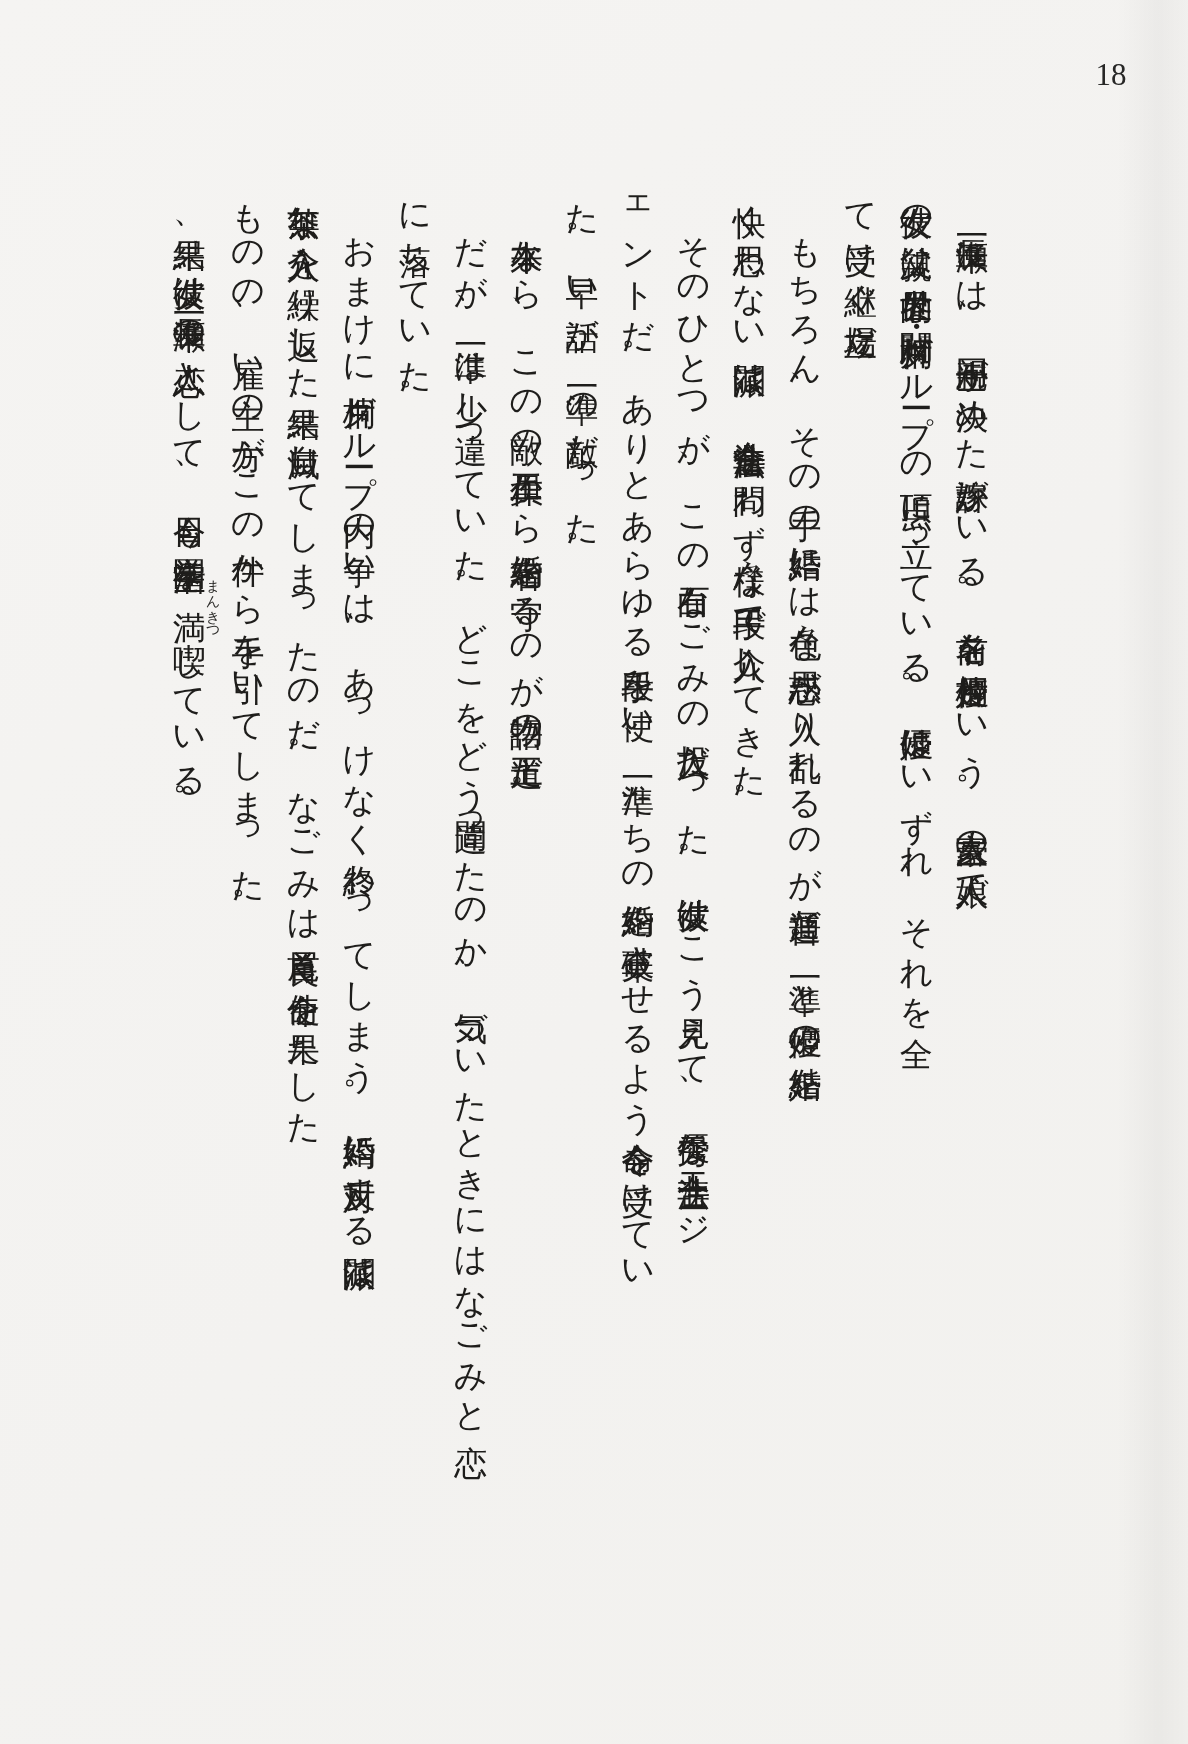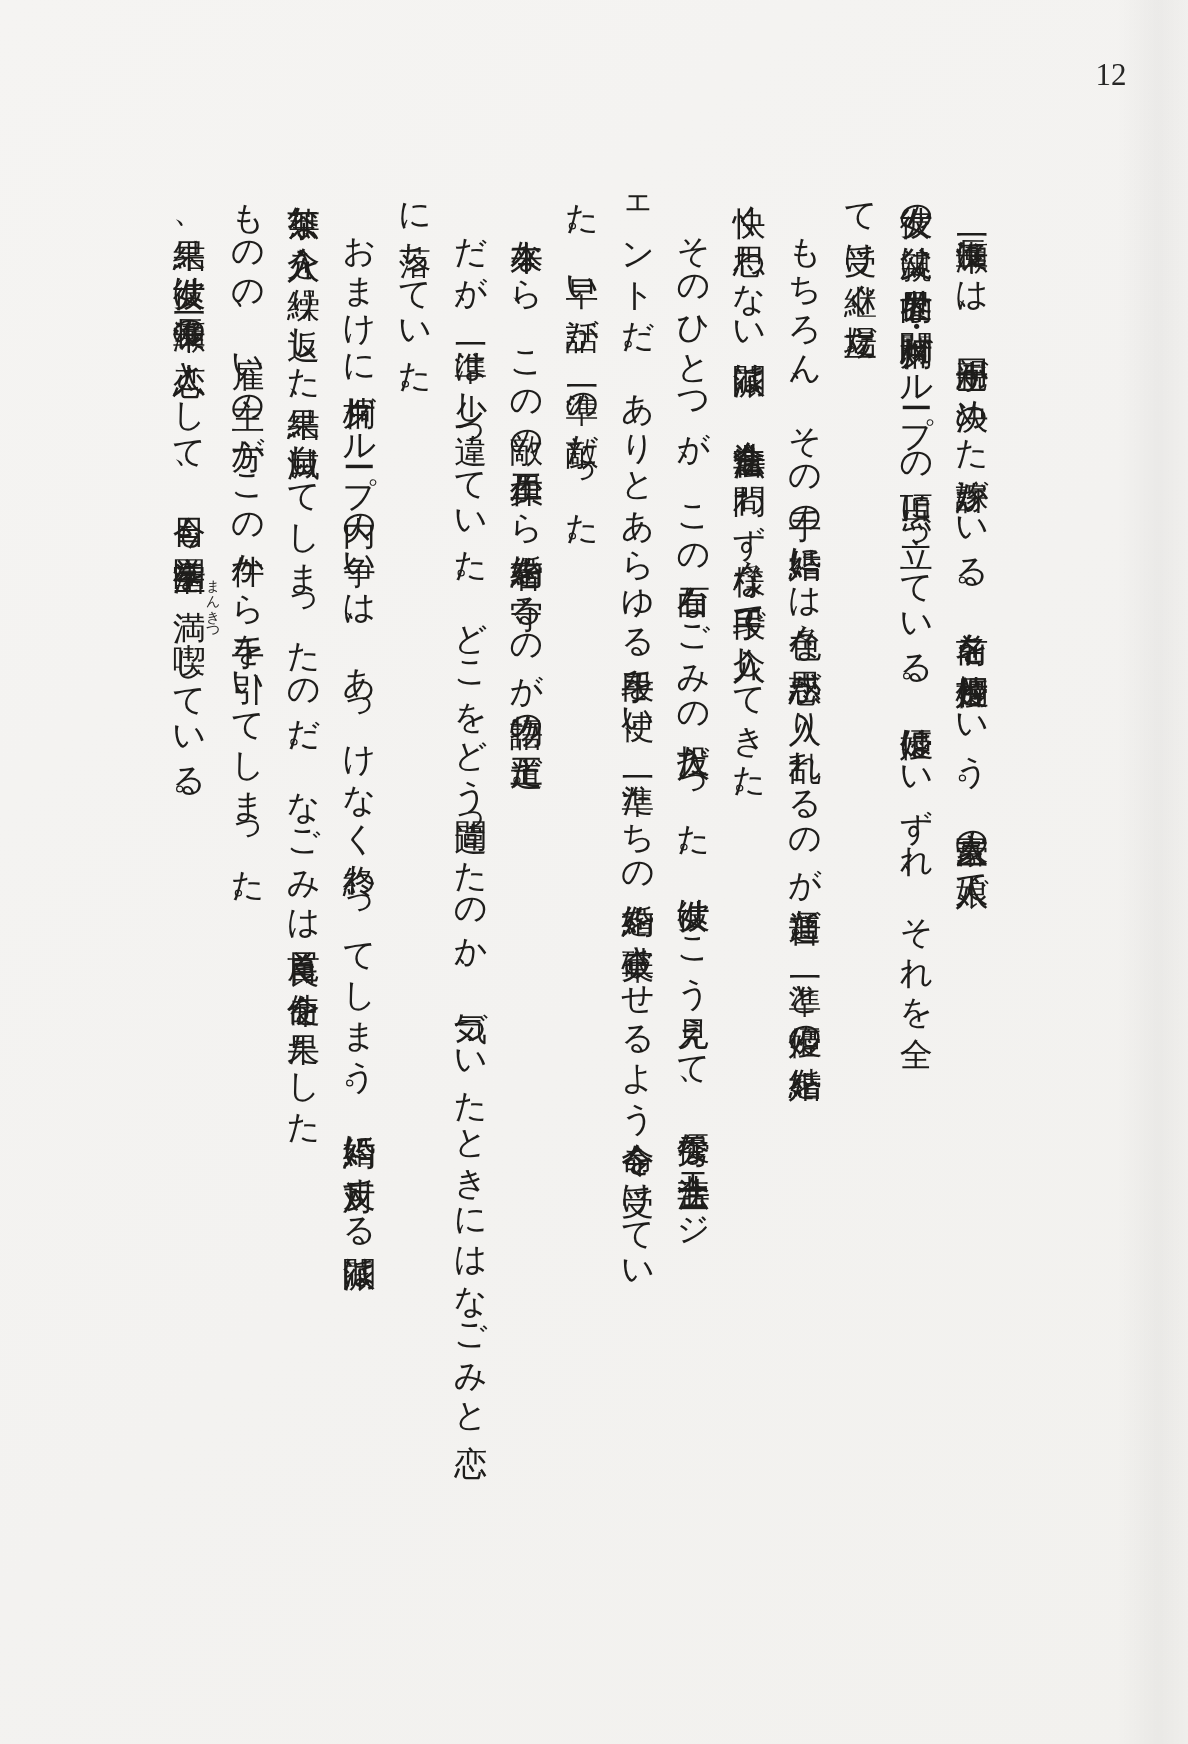--- a/index.html
+++ b/index.html
@@ -54,21 +54,21 @@
     font-size:14px;
     letter-spacing:0;
     color:#2a2927;
     font-family:"Liberation Serif","DejaVu Serif",serif;
   }
 </style>
 </head>
 <body>
 
 <div class="page">
-  <div class="page-number">12</div>
+  <div class="page-number">18</div>
   <div class="text-block" id="text-block">
       <div class="tcol indent" style="right: 0px;">長瀬準一には、親同士が決めた許嫁がいる。名前を片桐優姫という。大富豪の一人娘で、</div>
       <div class="tcol" style="right: 55.7px;">彼女の父親は世界的な財閥・片桐グループの頂点に立っている。優姫はいずれ、それを全</div>
       <div class="tcol" style="right: 111.4px;">て受け継ぐ立場だ。</div>
       <div class="tcol indent" style="right: 167.1px;">もちろん、その手の結婚には色々な思惑が入り乱れるのが普通だ。準一と優姫の結婚を</div>
       <div class="tcol" style="right: 222.8px;">快く思わない派閥は、合法非合法を問わず様々な手段で介入してきた。</div>
       <div class="tcol indent" style="right: 278.5px;">そのひとつが、この白石なごみの投入だった。彼女はこう見えて、優秀な非合法エージ</div>
       <div class="tcol" style="right: 334.2px;">ェントだ。ありとあらゆる手段を使い、準一たちの婚約を破棄させるよう命令を受けてい</div>
       <div class="tcol" style="right: 389.9px;">た。早い話が、準一の敵だった。</div>
       <div class="tcol indent" style="right: 445.6px;">本来なら、この敵の工作員から婚約者を守るのが物語の王道だ。</div>

